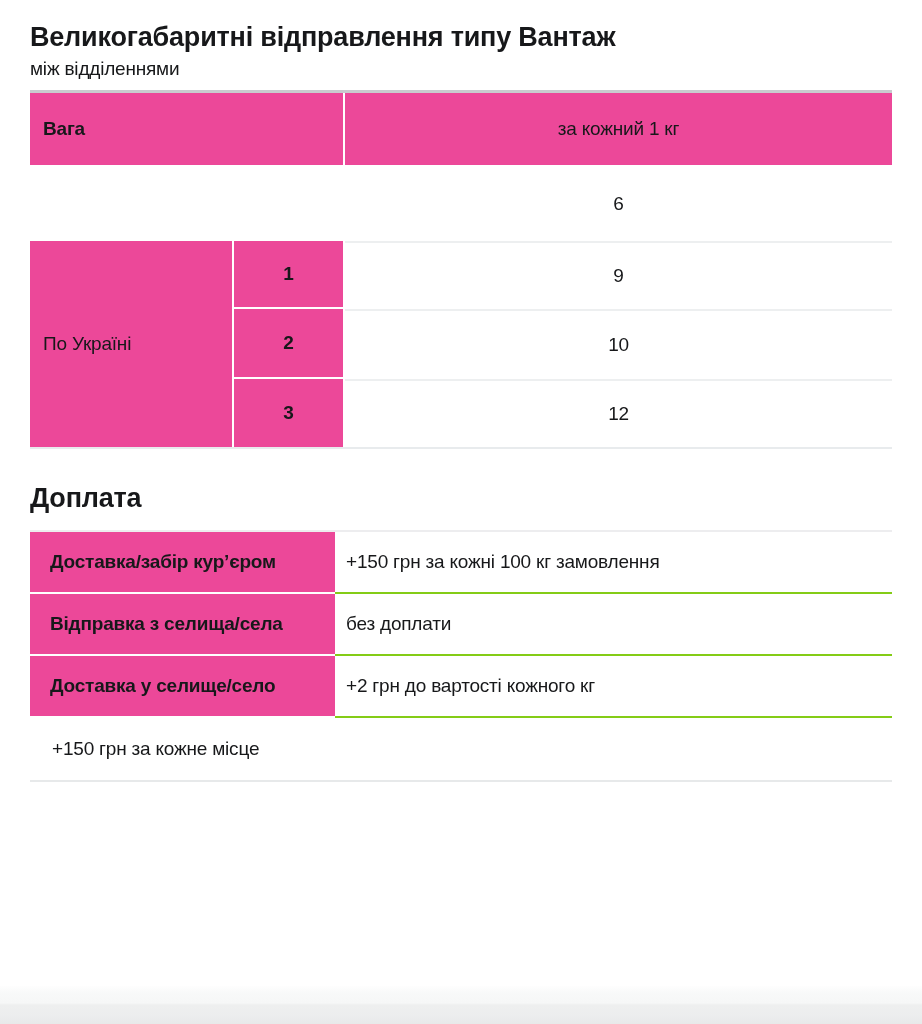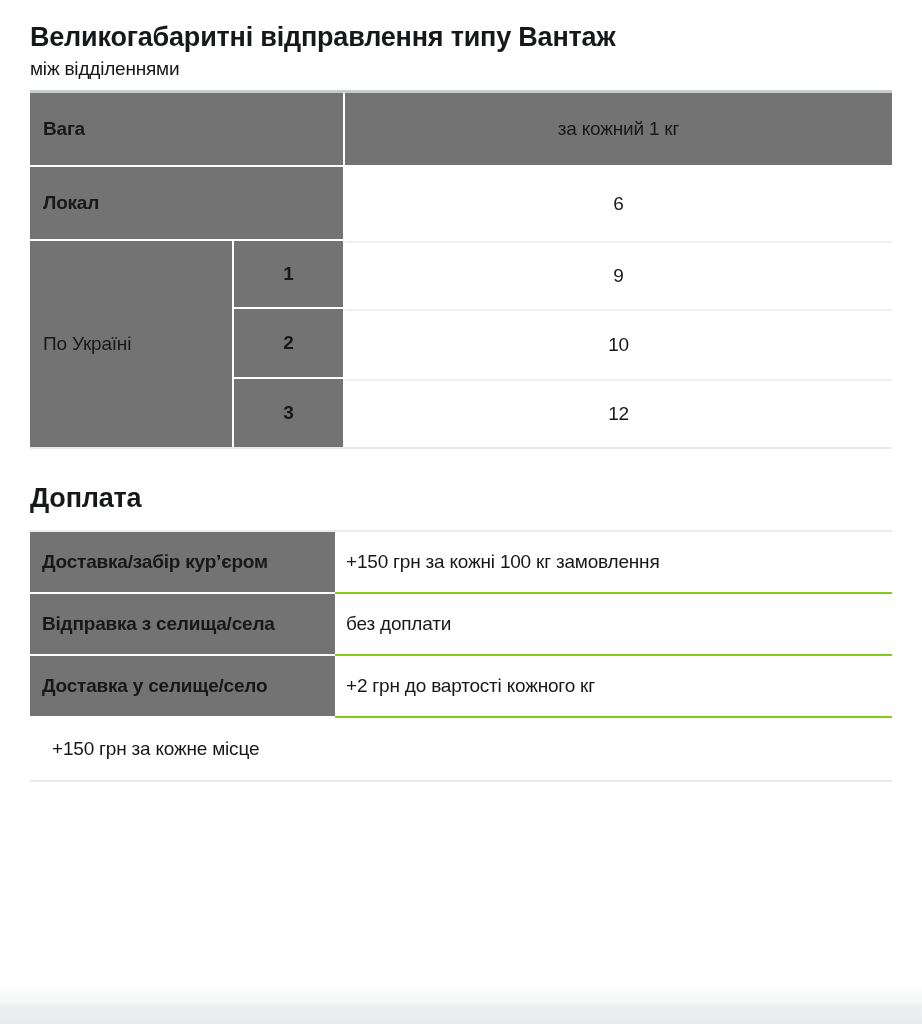--- a/index.html
+++ b/index.html
@@ -39,21 +39,21 @@
     grid-template-rows: 74px 74px 68px 70px 68px;
     border-top: 3px solid #c9cccf;
     border-bottom: 2px solid #e8ebed;
     width: 862px;
   }
   .cell {
     display: flex;
     align-items: center;
     font-size: 19px;
   }
-  .blue { background: #737373; }
+  .blue { background: #ec4899; }
   .label-cell {
     font-weight: 700;
     padding-left: 13px;
   }
   .center-cell { justify-content: center; text-align: center; }
   .wdiv-r { border-right: 2px solid #ffffff; }
   .wdiv-b { border-bottom: 2px solid #ffffff; }
   .gray-top { border-top: 2px solid #edeff0; }
 
   .wt-a1 { grid-area: 1 / 1 / 2 / 3; }
@@ -98,21 +98,21 @@
     margin-top: 16px;
     display: grid;
     grid-template-columns: 305px auto;
     grid-auto-rows: 62px;
     border-top: 2px solid #ededef;
     border-bottom: 2px solid #e7e9ea;
     width: 862px;
   }
   .sc-label {
     font-weight: 700;
-    padding-left: 12px;
+    padding-left: 20px;
   }
   .sc-value {
     padding-left: 22px;
     font-weight: 400;
   }
   .sc-sep-blue { border-bottom: 2px solid #ffffff; }
   .sc-sep-gray { border-bottom: 2px solid #84cc16; padding-left: 11px; }
 
   
   .bottom-fade {
@@ -135,21 +135,20 @@
 <div class="page">
   <div class="content">
 
     <div class="title-line1">Великогабаритні відправлення типу Вантаж</div>
     <div class="title-line2">між відділеннями</div>
 
     <div class="weight-table">
       <div class="cell blue label-cell wdiv-r wdiv-b wt-a1">Вага</div>
       <div class="cell blue center-cell wdiv-b wt-b1">за кожний 1 кг</div>
 
-      <div class="cell blue label-cell wdiv-r wdiv-b wt-a2">Локал</div>
       <div class="cell center-cell wt-b2">6</div>
 
       <div class="cell blue group-cell wdiv-r wt-g">
         <div class="group-label">По Україні</div>
       </div>
 
       <div class="cell blue center-cell zone-cell wdiv-r wdiv-b wt-z1">1</div>
       <div class="cell center-cell gray-top wt-v1">9</div>
 
       <div class="cell blue center-cell zone-cell wdiv-r wdiv-b wt-z2">2</div>

